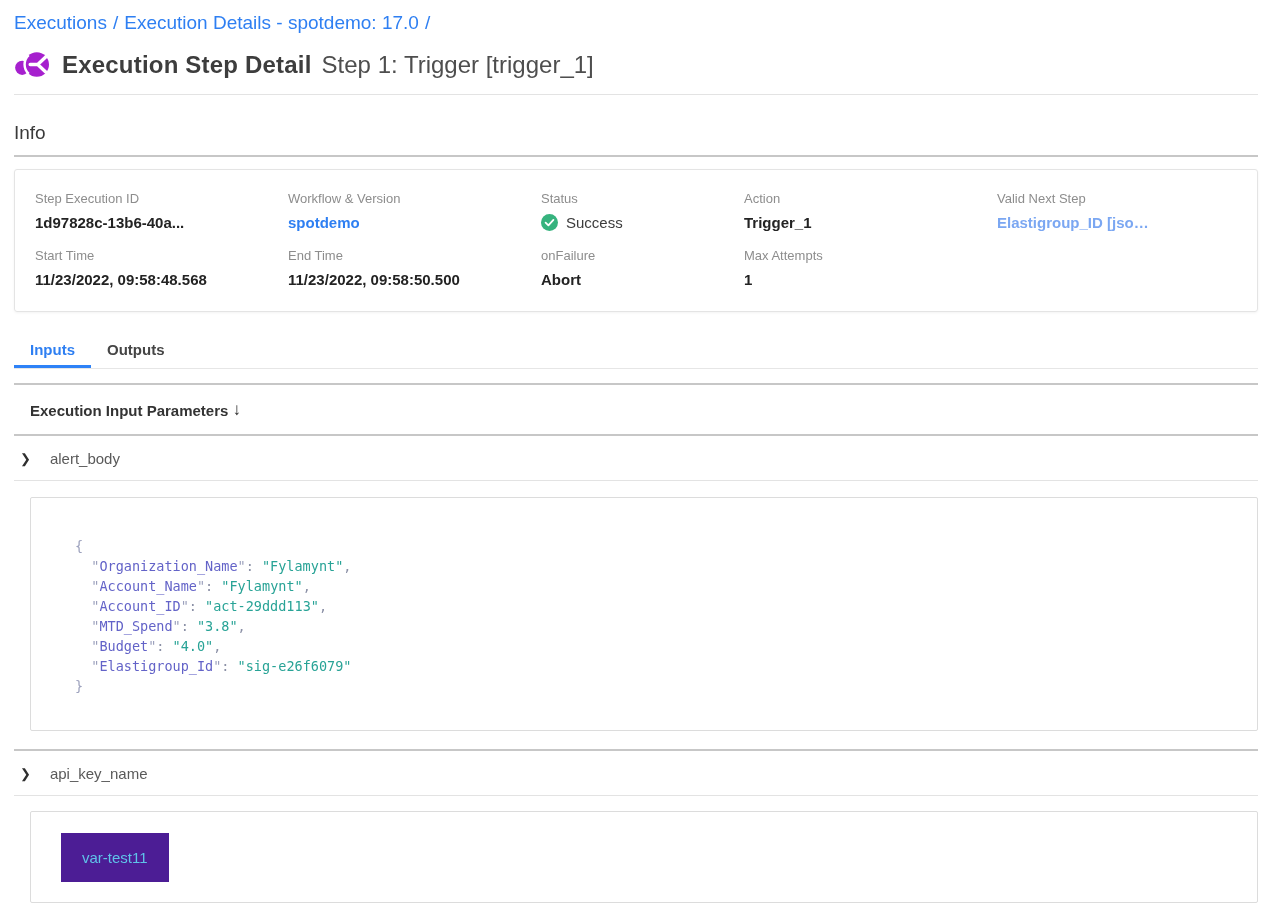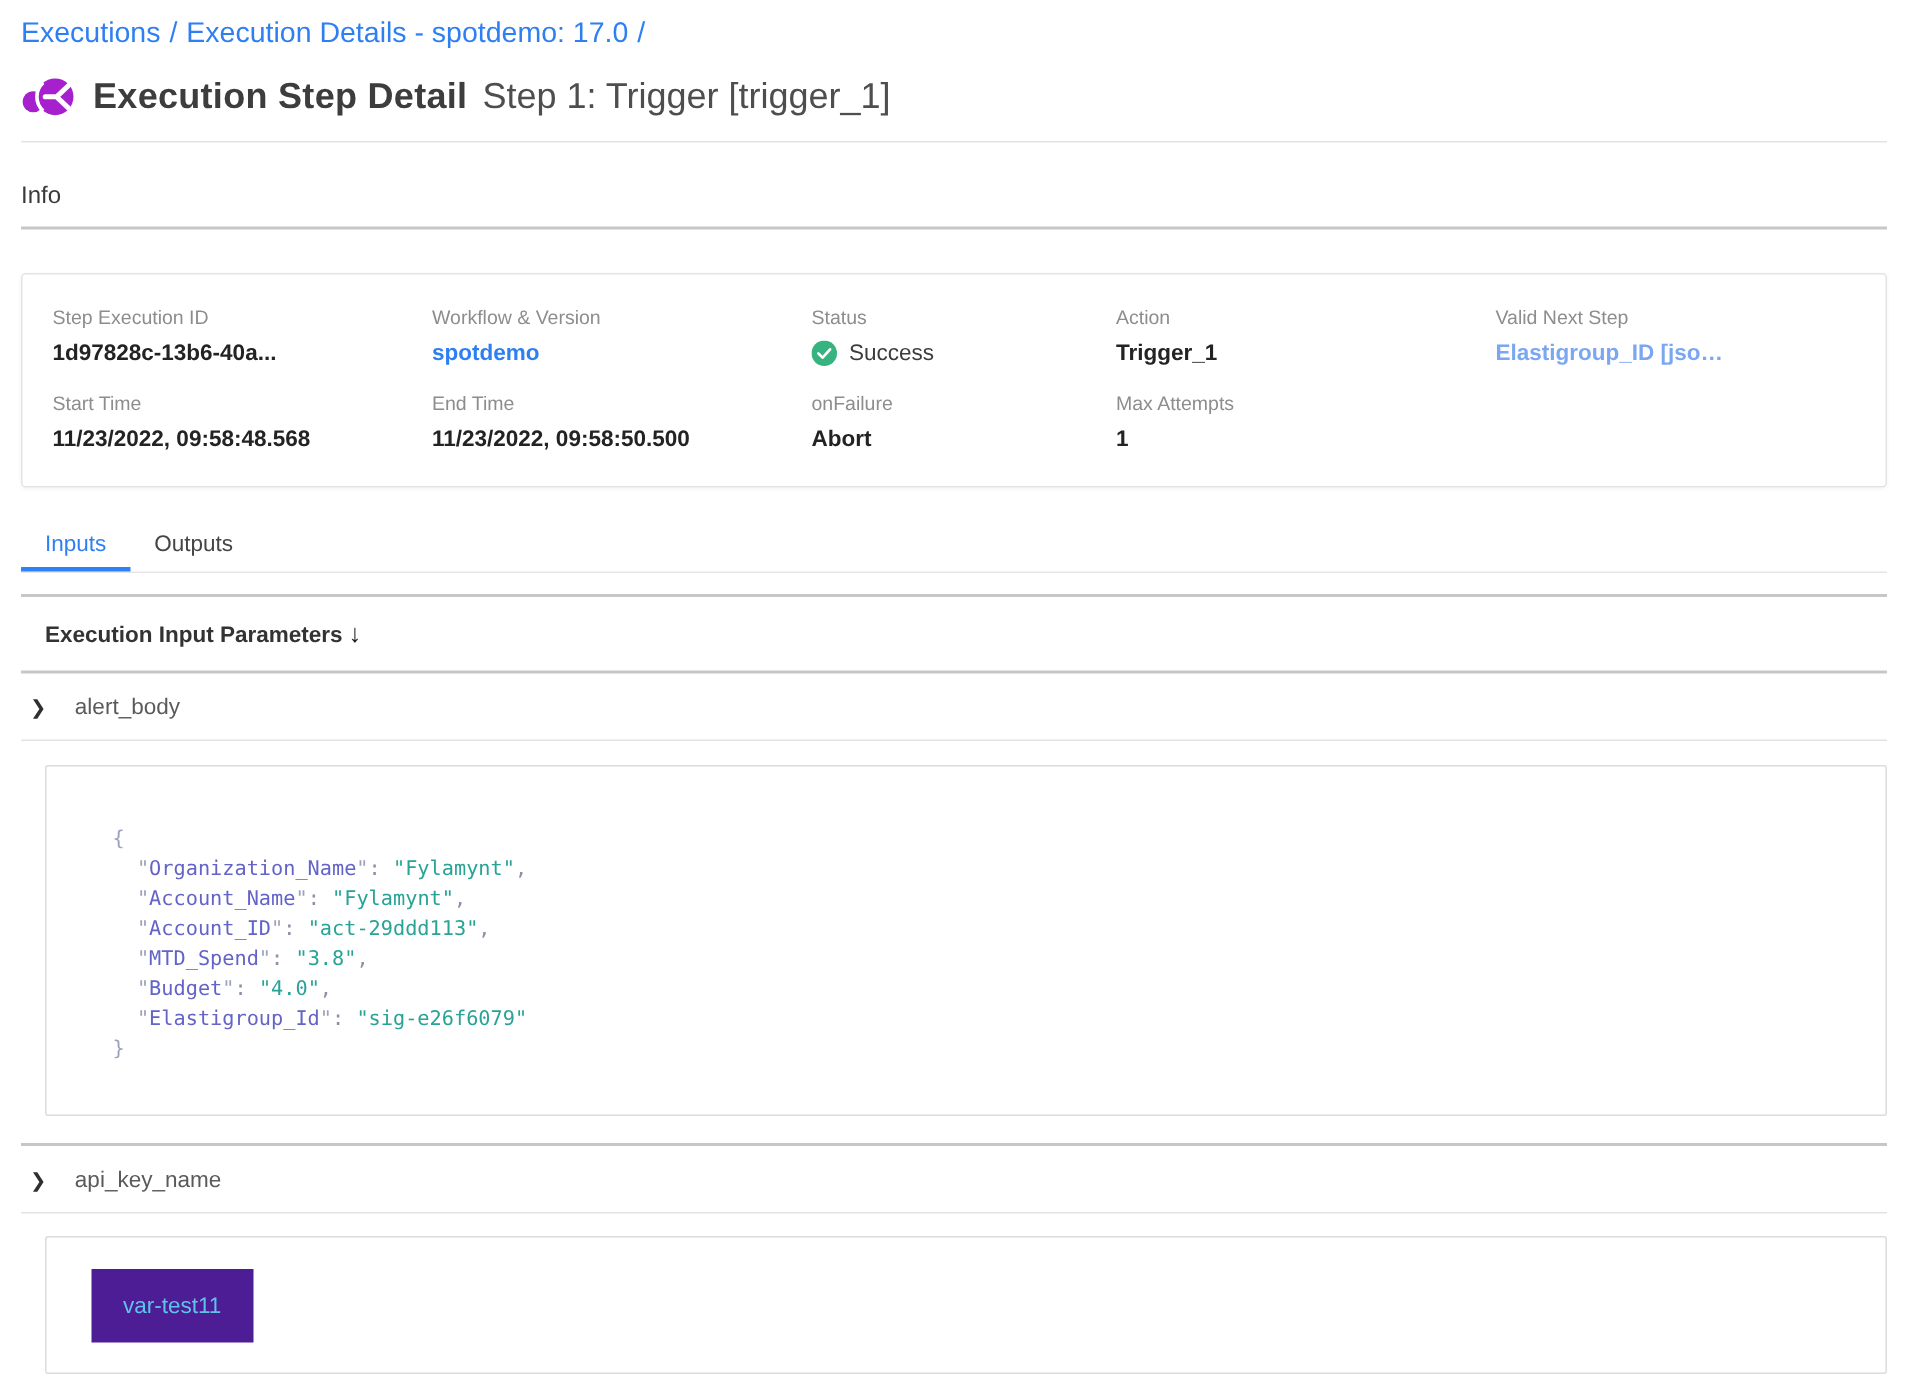--- a/index.html
+++ b/index.html
@@ -27,42 +27,42 @@
   .title-row { display: flex; align-items: center; margin-top: 15px; }
   .logo { width: 38px; height: 32px; margin-right: 10px; flex: 0 0 auto; }
   .page-title { font-size: 24px; font-weight: 700; color: #3d3d3d; letter-spacing: .2px; }
   .page-subtitle { font-size: 24px; font-weight: 400; color: #4e4e4e; margin-left: 10px; }
 
   .divider { height: 1px; background: #e3e3e3; }
   .divider.thick { height: 2px; background: #c7c7c7; }
   .div-title { margin-top: 13px; }
 
   
-  .info-heading { font-size: 16px; color: #3a3a3a; margin: 27px 0 11px 0; font-weight: 400; }
+  .info-heading { font-size: 19px; color: #3a3a3a; margin: 27px 0 11px 0; font-weight: 400; }
   .info-card {
-    margin-top: 29px;
+    margin-top: 12px;
     border: 1px solid #e4e4e4;
     border-radius: 3px;
     box-shadow: 0 1px 3px rgba(0,0,0,.05);
     padding: 21px 20px 6px 20px;
   }
   .info-grid { display: grid; grid-template-columns: 253px 253px 203px 253px 1fr; }
   .field { margin-bottom: 17px; }
   .f-label { font-size: 13px; color: #8d8d8d; margin-bottom: 8px; }
   .f-value { font-size: 15px; font-weight: 700; color: #232323; }
   .f-value.link { color: #2e7ff2; cursor: pointer; }
   .f-value.link-light { color: #7ba7f2; cursor: pointer; }
   .status-val { display: flex; align-items: center; gap: 8px; font-weight: 400; color: #3c3c3c; font-size: 15px; }
   .check-icon { width: 17px; height: 17px; display: inline-block; }
 
   
   .tabs { margin-top: 23px; display: flex; border-bottom: 1px solid #e6e6e6; }
   .tab {
     padding: 6px 16px 10px 16px;
-    font-size: 15px; font-weight: 400; color: #454545;
+    font-size: 15px; font-weight: 700; color: #454545;
     cursor: pointer;
   }
   .tab.active { color: #2e7ff2; box-shadow: inset 0 -3px 0 #2e82f7; }
 
   .div-sec { margin-top: 14px; }
 
   
   .params-head {
     display: flex; align-items: center; gap: 4px;
     margin-left: 16px; padding: 15px 0 14px 0;

